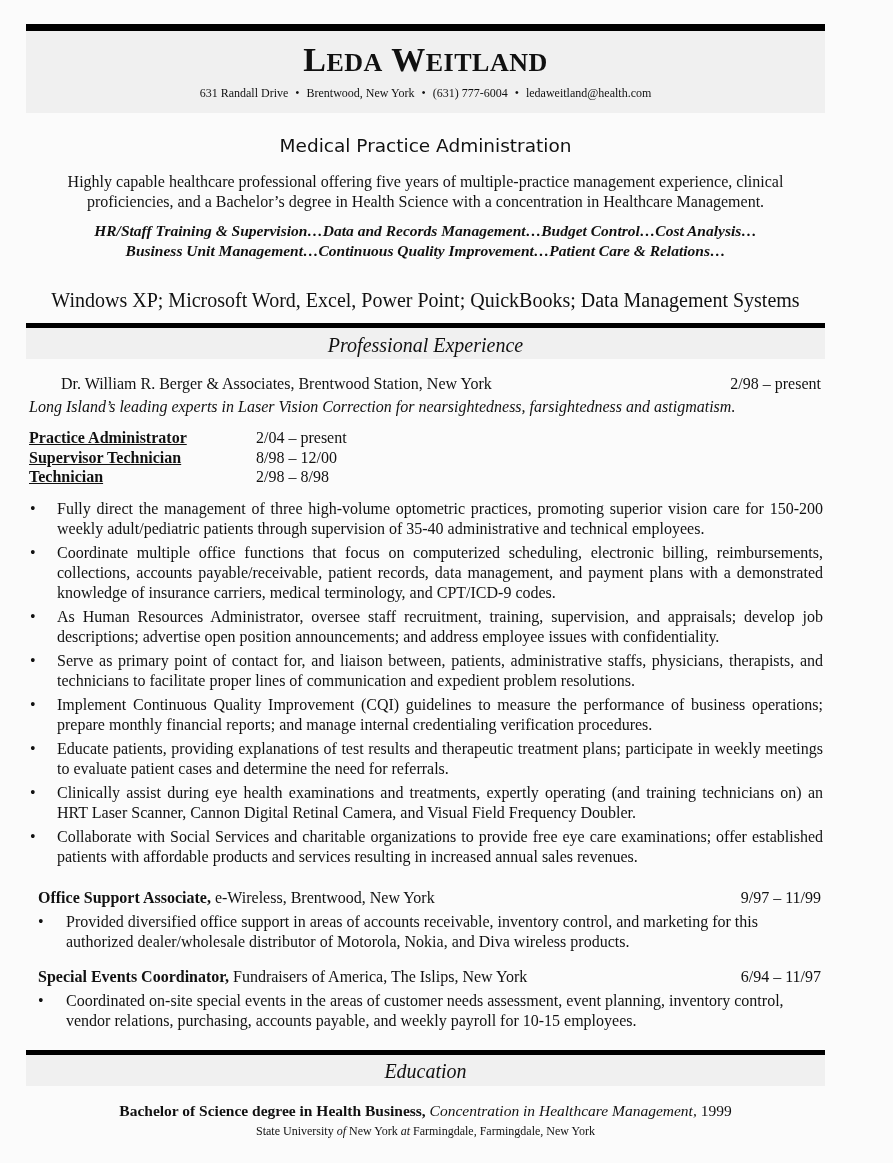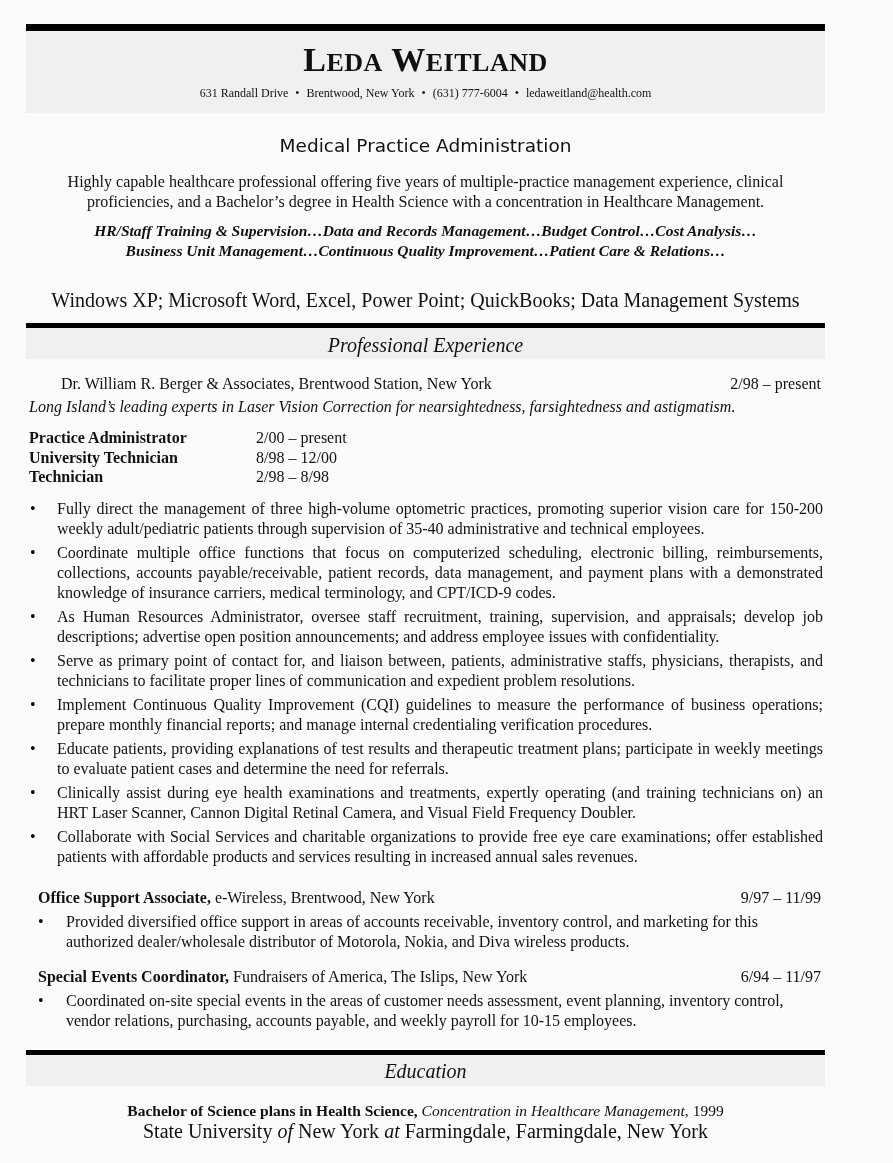--- a/index.html
+++ b/index.html
@@ -28,36 +28,36 @@
   .tech { top: 290px; font-size: 20px; line-height: 20px; }
 
   .sect-title { font-size: 20px; font-style: italic; line-height: 31px; }
 
   .emp-line { font-size: 16px; line-height: 20px; white-space: nowrap; }
   .date-right { position: absolute; right: 72px; font-size: 16px; line-height: 20px; white-space: nowrap; }
   .tagline { font-style: italic; font-size: 16px; line-height: 20px; white-space: nowrap; }
 
   .roles { left: 29px; top: 428px; font-size: 16px; line-height: 19.5px; }
   .roles .row { display: flex; }
-  .roles .title { font-weight: bold; width: 227px; }
+  .roles .title { font-weight: bold; width: 227px; text-decoration: underline; }
 
   ul.bul { list-style: none; margin: 0; padding: 0; position: absolute; }
   ul.bul li { position: relative; font-size: 16px; line-height: 20px; text-align: justify; }
   ul.bul li .dot { position: absolute; top: 0; font-size: 16px; }
   ul.main-b { left: 57px; width: 766px; top: 499px; }
   ul.main-b li { margin-bottom: 4px; }
   ul.main-b li .dot { left: -27px; }
   ul.sub-b { left: 66px; width: 760px; }
   ul.sub-b li { text-align: left; }
   ul.sub-b li .dot { left: -28px; }
 
   .bold { font-weight: bold; margin-top: 16px; }
   .ital { font-style: italic; }
   .edu1 { top: 1101px; font-size: 15.5px; line-height: 20px; }
-  .edu2 { top: 1121px; font-size: 20px; line-height: 20px; }
+  .edu2 { top: 1121px; font-size: 12px; line-height: 20px; }
 </style>
 </head>
 <body>
 
 <div class="page">
 
   <div class="bar" style="top:24px;height:7px;"></div>
   <div class="band" style="top:31px;height:82px;"></div>
   <div class="abs center name">
     <span>L</span><span class="sc">EDA</span>
@@ -88,24 +88,24 @@
   <div class="band" style="top:328px;height:31px;"></div>
   <div class="abs center sect-title" style="top:330px;">Professional Experience</div>
 
   <div class="abs emp-line" style="left:29px;top:374px;margin-left:32px;">Dr. William R. Berger &amp; Associates, Brentwood Station, New York</div>
   <div class="date-right" style="top:374px;">2/98 – present</div>
   <div class="abs tagline" style="left:29px;top:397px;">Long Island’s leading experts in Laser Vision Correction for nearsightedness, farsightedness and astigmatism.</div>
 
   <div class="abs roles">
     <div class="row">
       <span class="title">Practice Administrator</span>
-      <span>2/00 – present</span>
+      <span>2/04 – present</span>
     </div>
     <div class="row">
-      <span class="title">University Technician</span>
+      <span class="title">Supervisor Technician</span>
       <span>8/98 – 12/00</span>
     </div>
     <div class="row">
       <span class="title">Technician</span>
       <span>2/98 – 8/98</span>
     </div>
   </div>
 
   <ul class="bul main-b">
     <li><span class="dot">•</span><span>Fully direct the management of three high-volume optometric practices, promoting superior vision care for 150-200 weekly adult/pediatric patients through supervision of 35-40 administrative and technical employees.</span></li>
@@ -132,18 +132,18 @@
   <div class="date-right" style="top:967px;">6/94 – 11/97</div>
   <ul class="bul sub-b" style="top:991px;">
     <li><span class="dot">•</span><span>Coordinated on-site special events in the areas of customer needs assessment, event planning, inventory control, vendor relations, purchasing, accounts payable, and weekly payroll for 10-15 employees.</span></li>
   </ul>
 
   <div class="bar" style="top:1050px;height:5px;"></div>
   <div class="band" style="top:1055px;height:31px;"></div>
   <div class="abs center sect-title" style="top:1056px;">Education</div>
 
   <div class="abs center edu1">
-    <span class="bold">Bachelor of Science plans in Health Science,</span><span class="ital"> Concentration in Healthcare Management,</span><span> 1999</span>
+    <span class="bold">Bachelor of Science degree in Health Business,</span><span class="ital"> Concentration in Healthcare Management,</span><span> 1999</span>
   </div>
   <div class="abs center edu2">
     <span>State University </span><span class="ital">of</span><span> New York </span><span class="ital">at</span><span> Farmingdale, Farmingdale, New York</span>
   </div>
 </div>
 
 </body></html>

